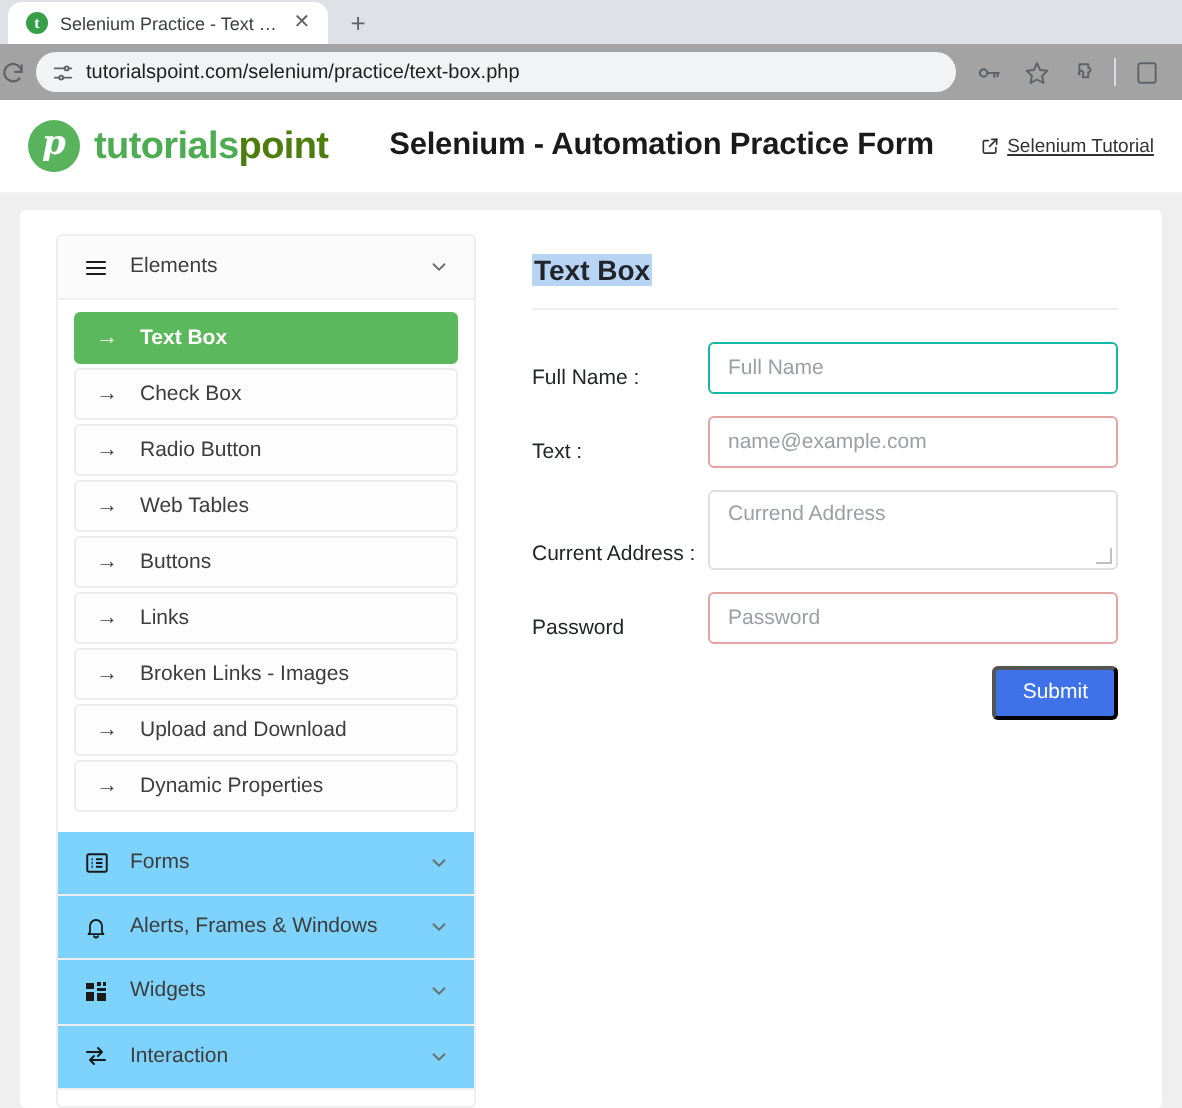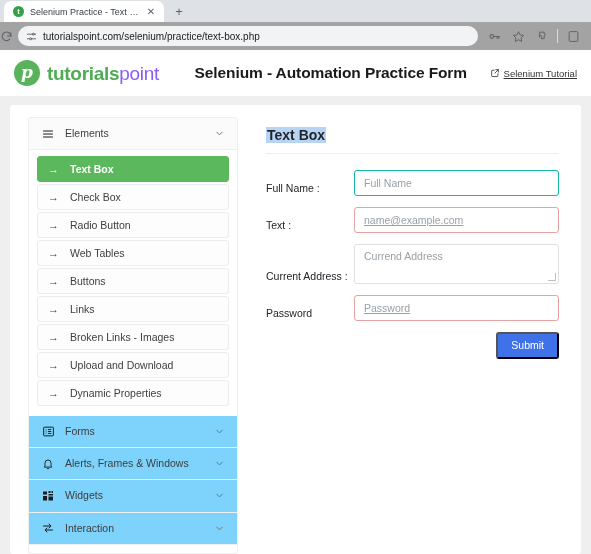--- a/index.html
+++ b/index.html
@@ -95,21 +95,21 @@
     display: flex; align-items: center; justify-content: center;
     position: relative; flex: 0 0 auto;
   }
   .brand-logo .glyph {
     color: #ffffff; font-size: 17px; line-height: 1;
     font-family: "DejaVu Serif", serif; font-weight: bold;
     font-style: italic; margin-top: -1px;
   }
   .brand-text { font-size: 19px; line-height: 1; letter-spacing: -0.3px; }
   .brand-text .b1 { color: #4eac52; font-weight: bold; }
-  .brand-text .b2 { color: #8b5cf6; font-weight: normal; }
+  .brand-text .b2 { color: #4d7c0f; font-weight: bold; }
 
   .page-title-h {
     flex: 1 1 auto; text-align: center;
     font-size: 15.5px; font-weight: bold; color: #1a1a1a;
     letter-spacing: -0.1px; margin-left: -20px;
   }
   .header-link {
     flex: 0 0 auto; display: flex; align-items: center; gap: 4px;
     font-size: 9.5px; color: #333333;
   }
@@ -172,21 +172,21 @@
     font-size: 10.5px; color: #212529; line-height: 1.45;
   }
   .fctrl { flex: 1 1 auto; }
   .inp {
     width: 100%; height: 26px;
     border: 1px solid #14b8a6; border-radius: 3px;
     background: #ffffff;
     font-size: 10.5px; color: #9aa0a6;
     padding: 0 9px; display: flex; align-items: center;
   }
-  .inp.invalid { border-color: #e6a3a3; text-decoration: underline; }
+  .inp.invalid { border-color: #e6a3a3; }
   .ta {
     width: 100%; height: 40px;
     border: 1px solid #dfdfdf; border-radius: 3px;
     background: #ffffff;
     font-size: 10.5px; color: #9aa0a6;
     padding: 5px 9px; position: relative;
   }
   .ta::after {
     content: ""; position: absolute; right: 2px; bottom: 2px;
     width: 7px; height: 7px;

